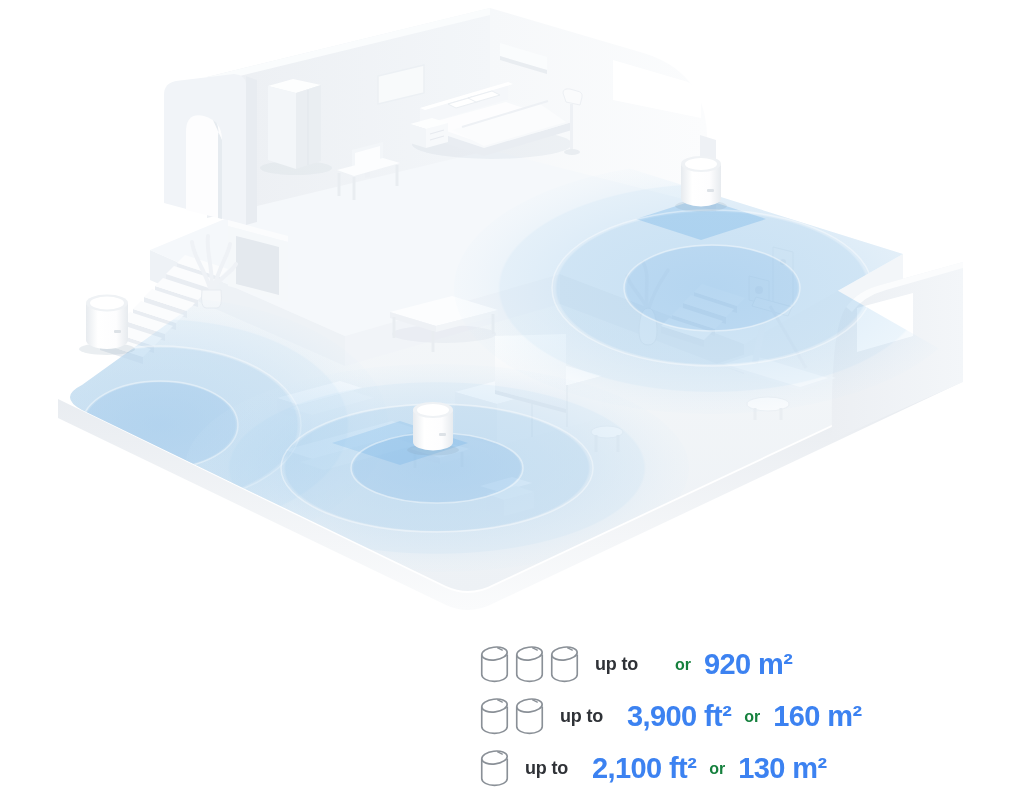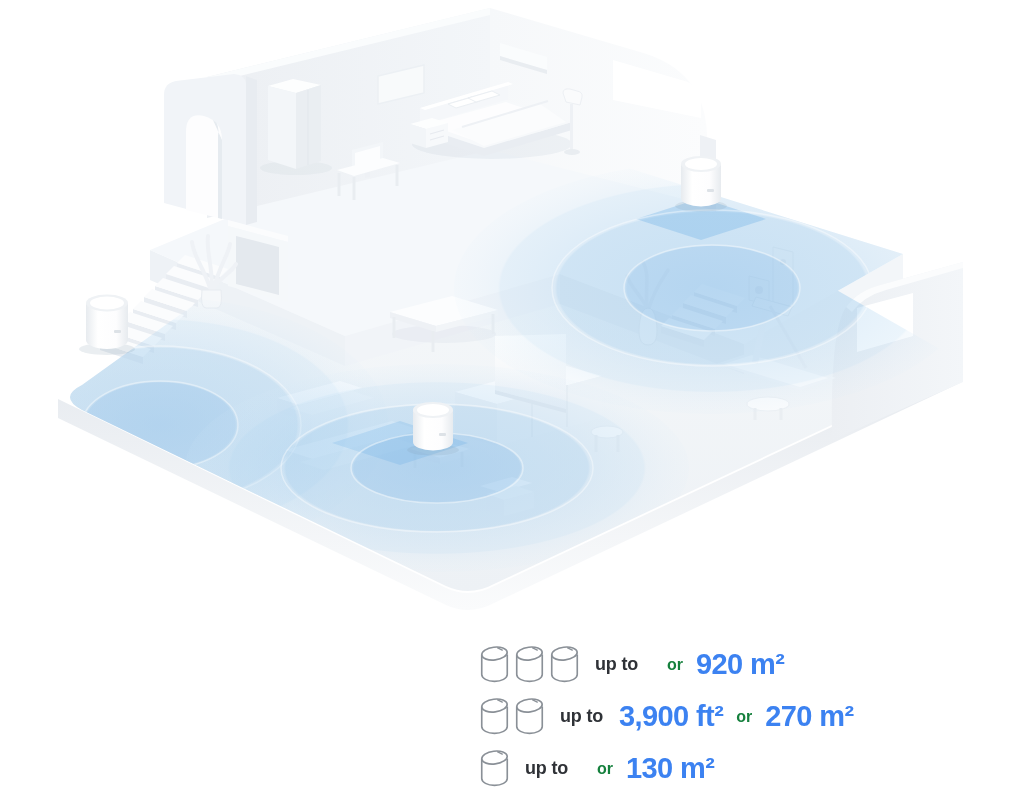--- a/index.html
+++ b/index.html
@@ -3,21 +3,21 @@
 <meta charset="utf-8">
 <style>
   html,body{margin:0;padding:0;background:#ffffff;}
   .stage{position:relative;width:1024px;height:800px;background:#fff;overflow:hidden;
          font-family:"Liberation Sans", sans-serif;}
   .scene{position:absolute;left:0;top:0;}
   .legend{position:absolute;left:479px;top:644px;display:flex;flex-direction:column;gap:11px;}
   .legend-row{display:flex;align-items:center;}
   .units{display:flex;gap:4px;margin-right:15px;align-items:flex-end;}
   .units svg{width:31px;height:41px;display:block;}
-  .upto{font-size:18px;font-weight:700;color:#2f3237;margin-right:16px;letter-spacing:-.2px;}
+  .upto{font-size:18px;font-weight:700;color:#2f3237;margin-right:24px;letter-spacing:-.2px;}
   .val{font-size:29px;font-weight:700;color:#3c82f1;letter-spacing:-.6px;}
   .or{font-size:16px;font-weight:700;color:#15803d;margin:0 13px;}
 </style>
 </head>
 <body>
 
 <div class="stage">
 
   <svg class="scene" width="1024" height="630" viewBox="0 0 1024 630">
     <defs>
@@ -300,28 +300,29 @@
   </svg>
           <svg viewBox="0 0 34 44">
     <path d="M3,11 L3,33 A14,7.5 0 0 0 31,33 L31,11" fill="#fff" stroke="#8a9097" stroke-width="1.8"></path>
     <ellipse cx="17" cy="10" rx="14" ry="7" transform="rotate(-7 17 10)" fill="#fff" stroke="#8a9097" stroke-width="1.8"></ellipse>
     <path d="M20,3.5 L26,6.5" stroke="#8a9097" stroke-width="1.4" fill="none"></path>
   </svg>
         </div>
       <span class="upto">up to</span>
       <span class="val">3,900 ft²</span>
       <span class="or">or</span>
-      <span class="val">270 m²</span>
+      <span class="val">160 m²</span>
     </div>
     <div class="legend-row">
       <div class="units">
           <svg viewBox="0 0 34 44">
     <path d="M3,11 L3,33 A14,7.5 0 0 0 31,33 L31,11" fill="#fff" stroke="#8a9097" stroke-width="1.8"></path>
     <ellipse cx="17" cy="10" rx="14" ry="7" transform="rotate(-7 17 10)" fill="#fff" stroke="#8a9097" stroke-width="1.8"></ellipse>
     <path d="M20,3.5 L26,6.5" stroke="#8a9097" stroke-width="1.4" fill="none"></path>
   </svg>
         </div>
       <span class="upto">up to</span>
+      <span class="val">2,100 ft²</span>
       <span class="or">or</span>
       <span class="val">130 m²</span>
     </div>
   </div>
 </div>
 
 </body></html>

